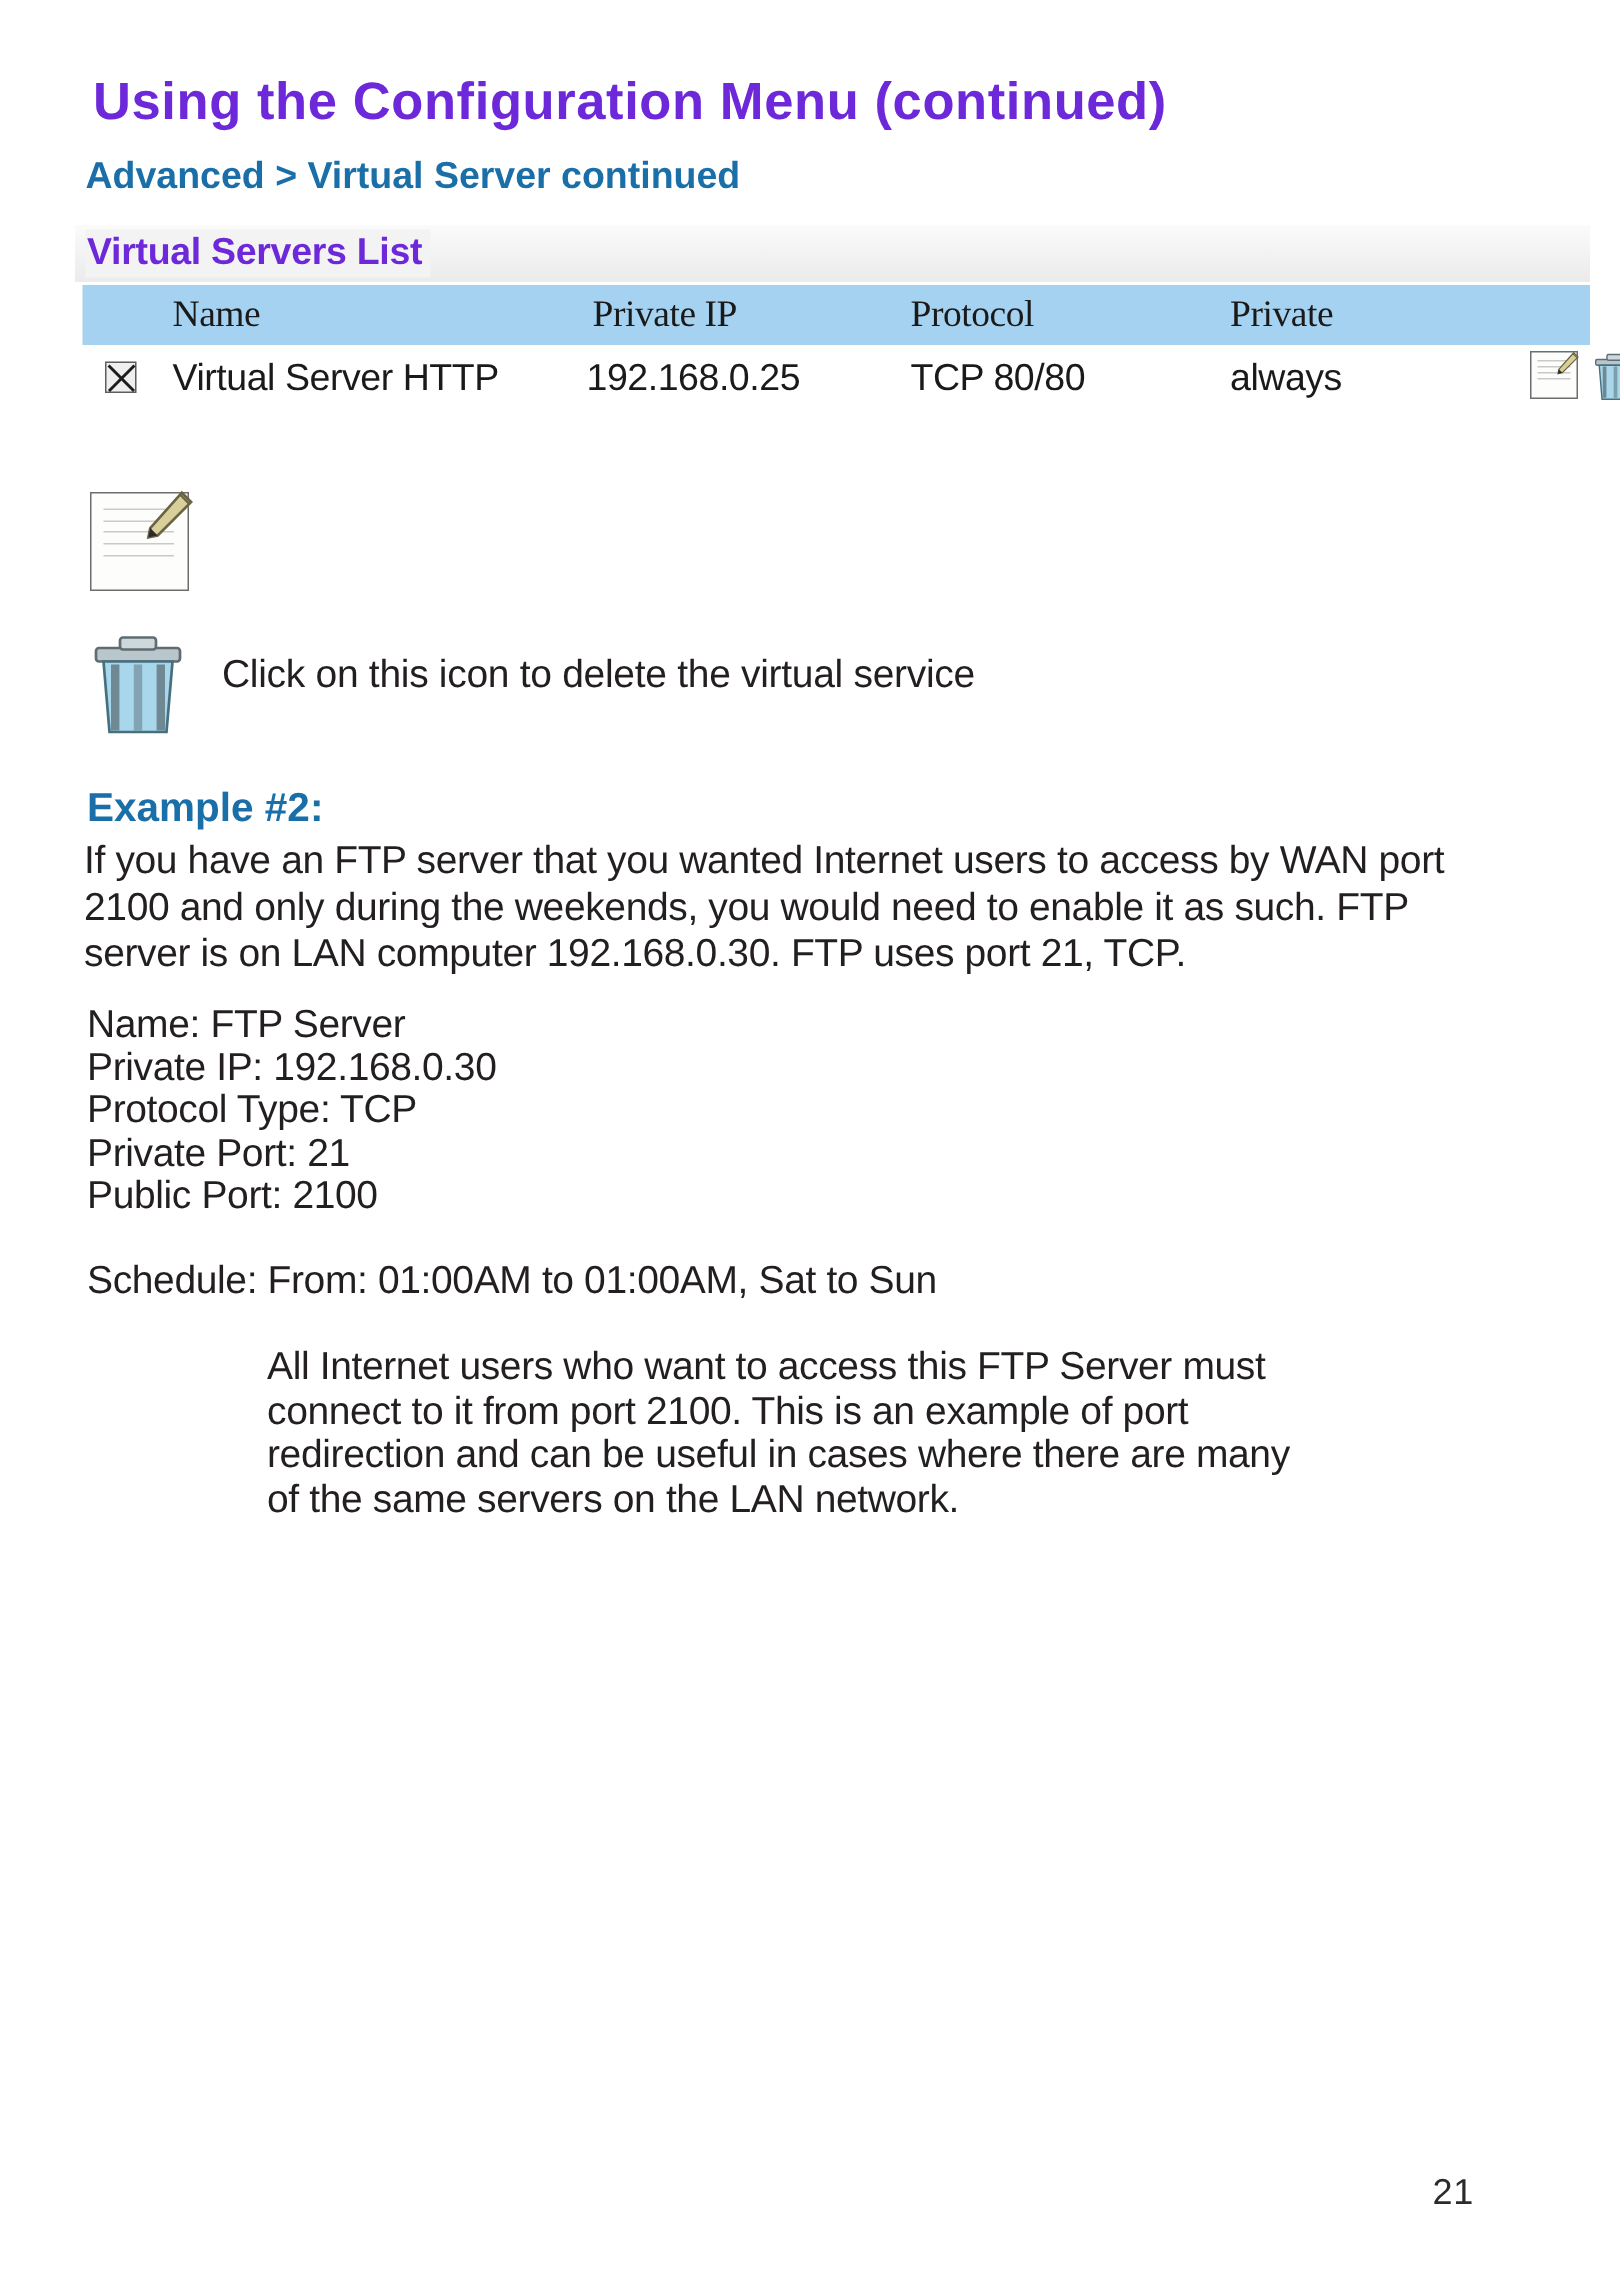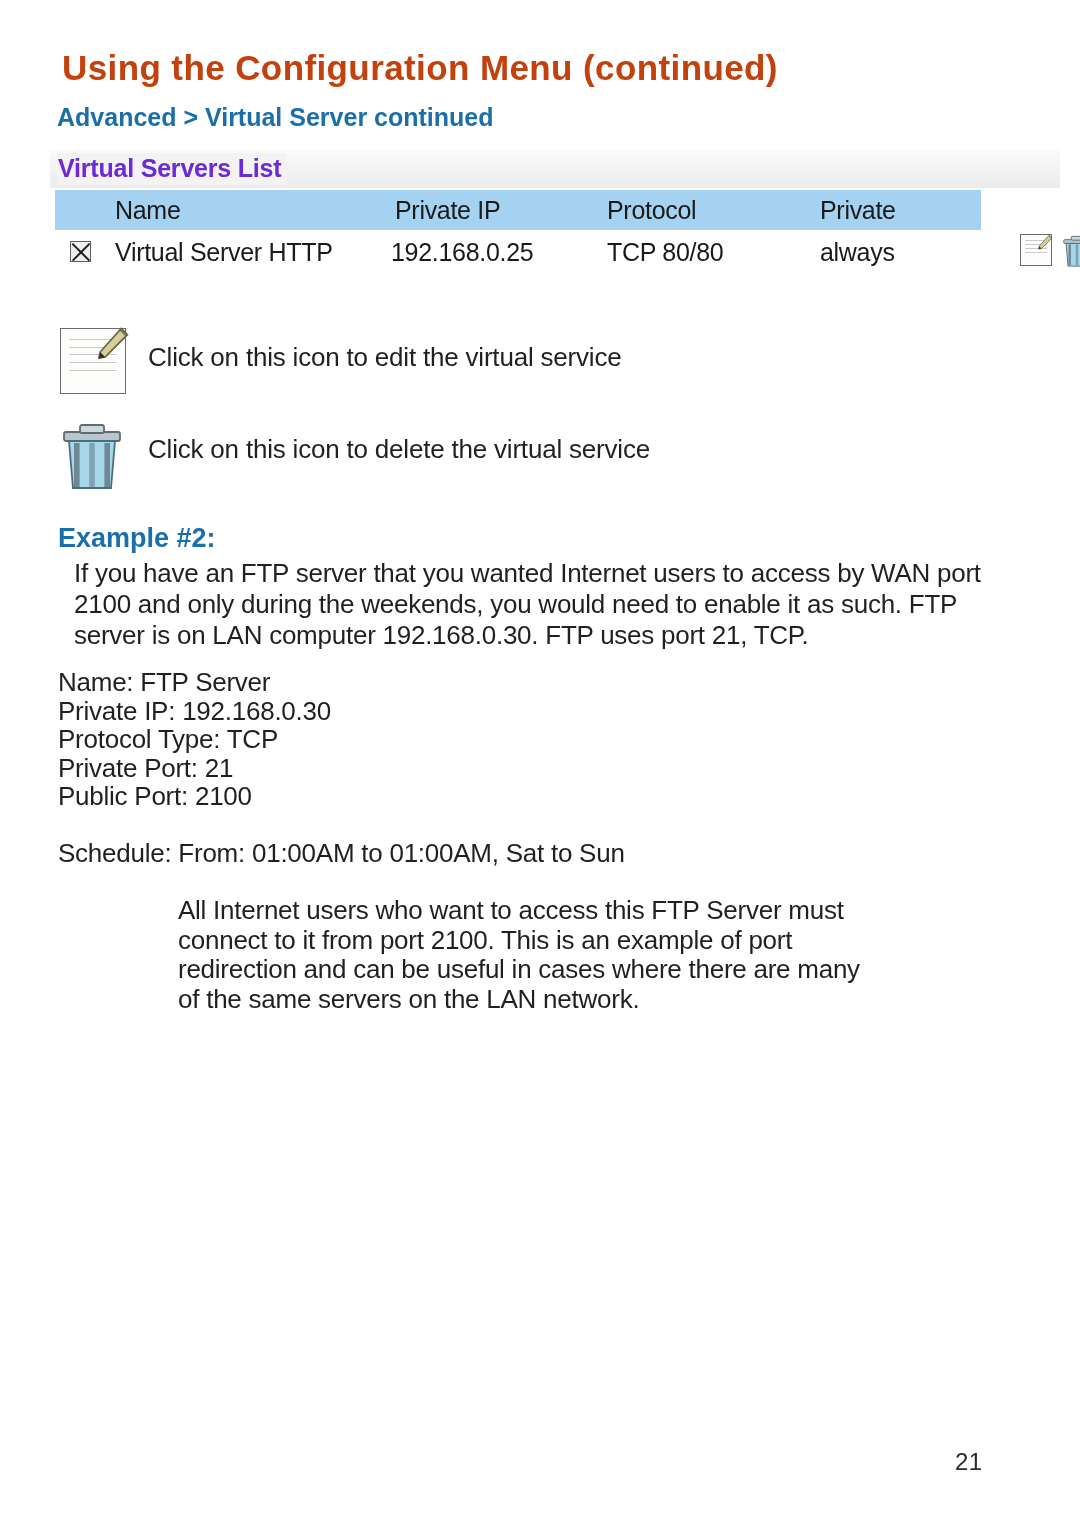--- a/index.html
+++ b/index.html
@@ -16,21 +16,21 @@
     overflow: hidden;
   }
 
   
   .page-title {
     position: absolute;
     left: 62px;
     top: 48px;
     font-size: 35px;
     font-weight: bold;
-    color: #c2410c;
+    color: #6d28d9;
     letter-spacing: 0.4px;
     white-space: nowrap;
   }
   .breadcrumb {
     position: absolute;
     left: 57px;
     top: 103px;
     font-size: 25px;
     font-weight: bold;
     color: #1a6fa8;
@@ -65,23 +65,24 @@
     top: 2px;
     width: 1010px;
     height: 38px;
     background: linear-gradient(to bottom, #fbfbfb 0%, #f1f1f1 60%, #ebebeb 100%);
   }
 
   .tbl-header {
     position: absolute;
     left: 5px;
     top: 42px;
-    width: 926px;
+    width: 1005px;
     height: 40px;
     background: #a5d2f0;
+    font-family: Liberation Serif, serif;
   }
   .tbl-row {
     position: absolute;
     left: 5px;
     top: 82px;
     width: 1005px;
     height: 46px;
     background: #ffffff;
   }
   .cell {
@@ -205,21 +206,21 @@
   }
   .para {
     position: absolute;
     font-size: 26px;
     color: #231f20;
     letter-spacing: -0.25px;
     line-height: 31px;
     white-space: pre-line;
   }
   .para-intro {
-    left: 74px;
+    left: 56px;
     top: 558px;
     width: 950px;
   }
   .para-specs {
     left: 58px;
     top: 668px;
     width: 600px;
     line-height: 28.5px;
   }
   .para-schedule {
@@ -310,21 +311,20 @@
           <i></i>
           <i></i>
         </span>
       <svg class="pencil" viewBox="0 0 32 32">
         <polygon points="26,2 31,7 13,25 8,26 9,21" fill="#d8cf9a" stroke="#6b6344" stroke-width="1.4"></polygon>
         <polygon points="8,26 9,21 13,25" fill="#2b2b2b"></polygon>
         <line x1="25" y1="3" x2="30" y2="8" stroke="#6b6344" stroke-width="1.2"></line>
       </svg>
     </span>
   </span>
-  <span class="txt">Click on this icon to edit the virtual service</span>
 </div>
 
 <div class="instr instr-2">
   <span class="ic">
     <span class="trash-icon" style="width:64px;height:72px;">
       <svg viewBox="0 0 30 36" width="64" height="72">
         <rect x="1" y="6" width="28" height="4.5" rx="1" fill="#b9c6cc" stroke="#5f6d73" stroke-width="0.9"></rect>
         <path d="M3.5 10.5 L5.5 34 L24.5 34 L26.5 10.5 Z" fill="#a8d7ec" stroke="#47707f" stroke-width="0.9"></path>
         <rect x="6" y="11.5" width="2.8" height="22" fill="#5c6f77" opacity="0.75"></rect>
         <rect x="13.6" y="11.5" width="2.8" height="22" fill="#5c6f77" opacity="0.5"></rect>

